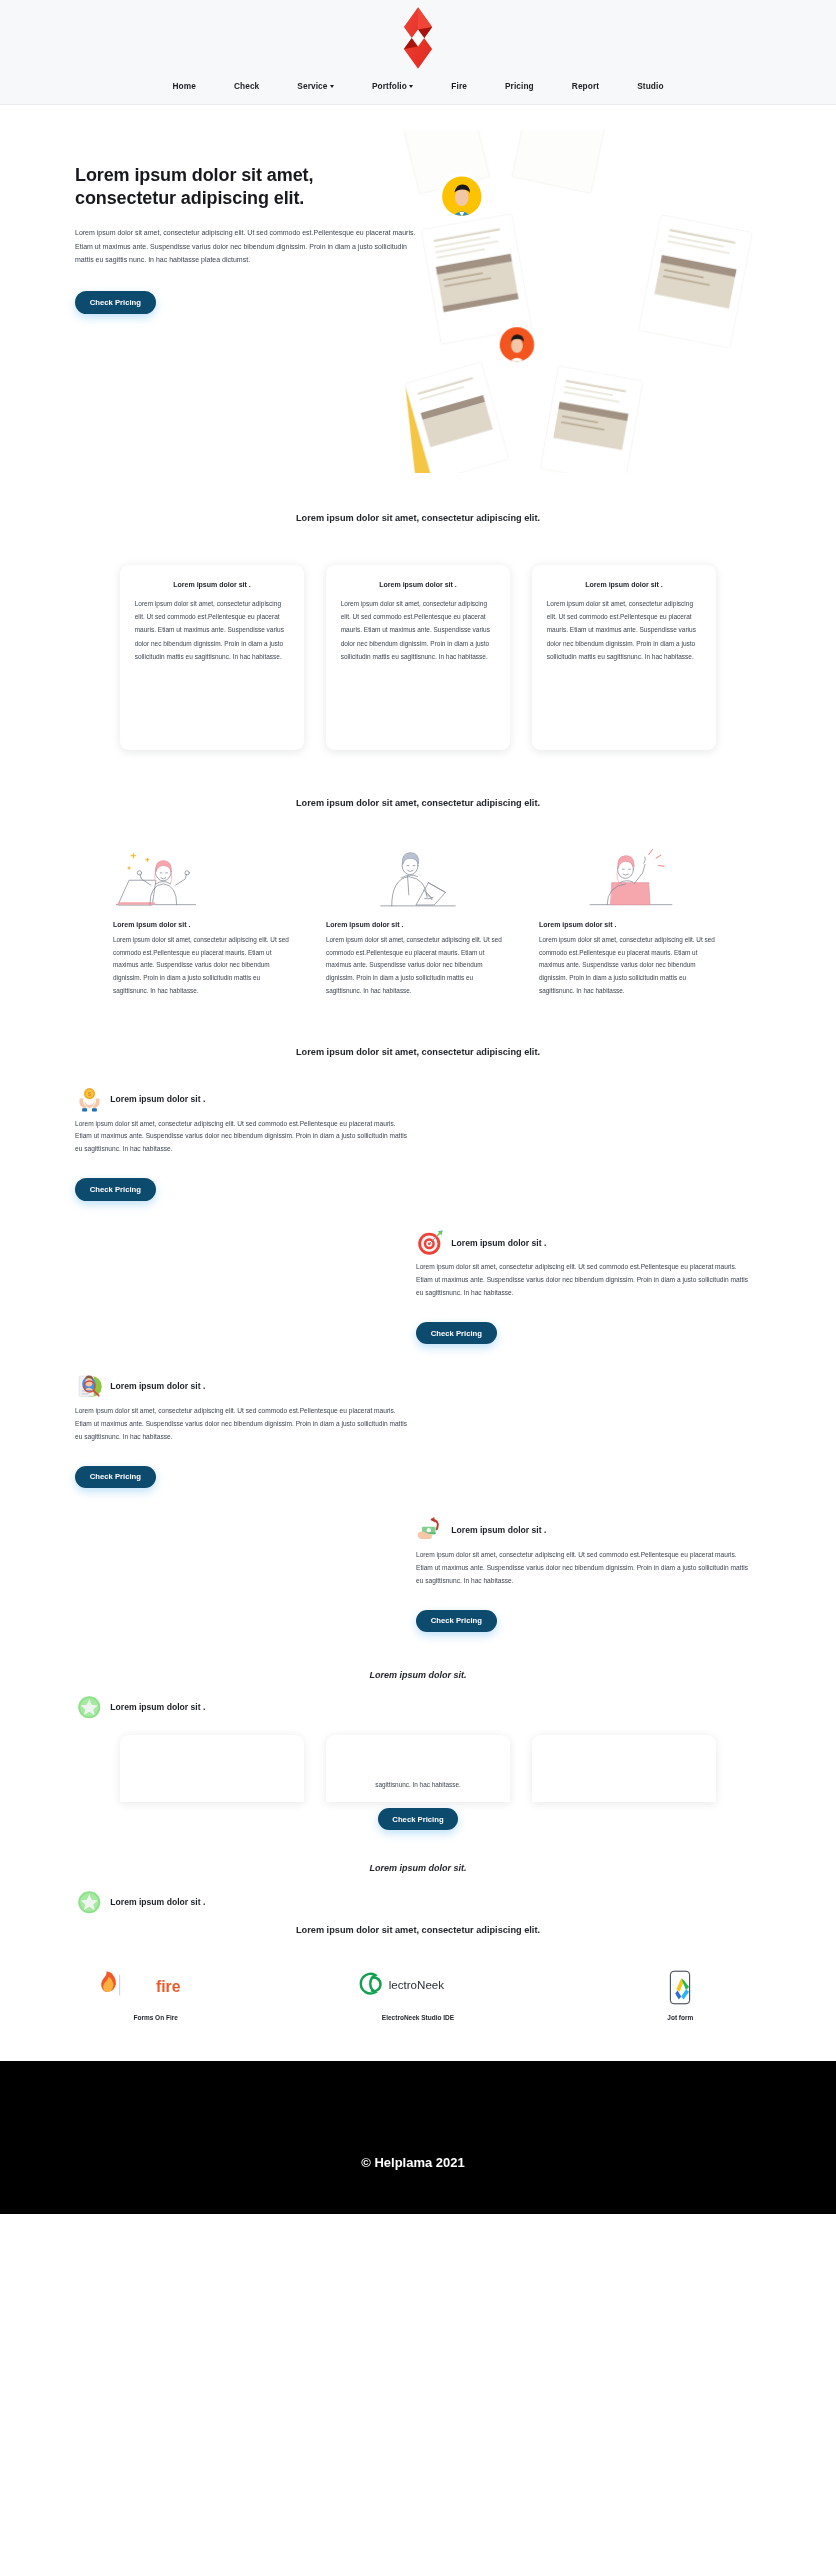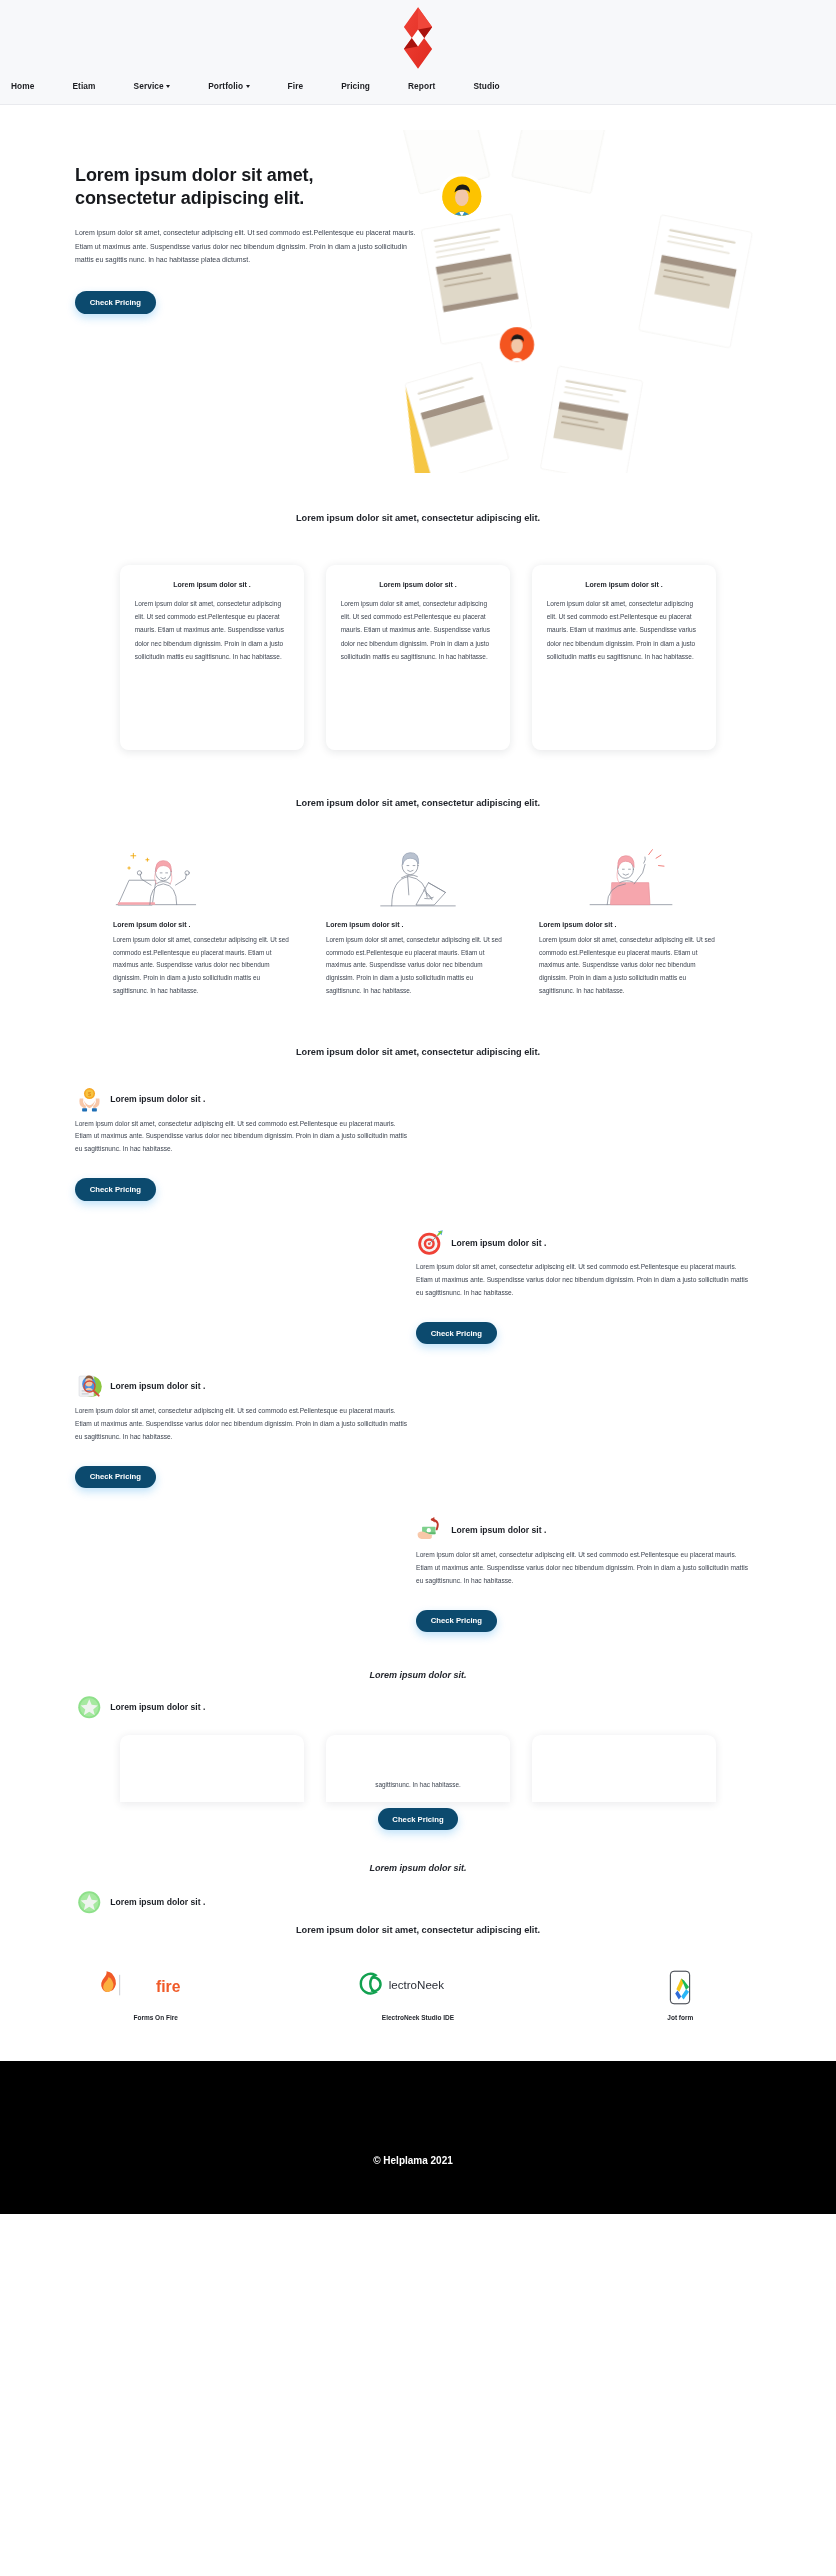--- a/index.html
+++ b/index.html
@@ -31,20 +31,21 @@
     height: 67px;
     display: flex;
     align-items: center;
     justify-content: center;
   }
   .nav {
     position: absolute;
     left: 0; right: 0;
     top: 81px;
     display: flex;
+    justify-content: center;
     gap: 16px;
   }
   .nav-item {
     font-size: 8.3px;
     font-weight: 700;
     color: #1c1d21;
     padding: 0 11px;
     letter-spacing: 0.1px;
     white-space: nowrap;
     cursor: pointer;
@@ -286,21 +287,21 @@
     background: #000;
     position: relative;
     margin-top: 40px;
   }
   .copyright {
     position: absolute;
     left: 0; right: 10px;
     top: 94px;
     text-align: center;
     color: #fff;
-    font-size: 10px;
+    font-size: 13px;
     font-weight: 700;
   }
 </style>
 </head>
 <body>
 
 <header class="site-header">
 
   <div class="logo-wrap">
     <svg width="43" height="64" viewBox="0 0 70 104">
@@ -316,21 +317,21 @@
       <path d="M12 70 L25 52 L35 66 Z" fill="#a8130e"></path>
       <path d="M35 38 L45 52 L35 66 L25 52 Z" fill="#ffffff"></path>
     </svg>
   </div>
 
   <nav class="nav">
     <a class="nav-item">
         <span>Home</span>
       </a>
     <a class="nav-item">
-        <span>Etiam</span>
+        <span>Check</span>
       </a>
     <a class="nav-item">
         <span>Service</span>
         <i class="caret"></i>
       </a>
     <a class="nav-item">
         <span>Portfolio</span>
         <i class="caret"></i>
       </a>
     <a class="nav-item">

